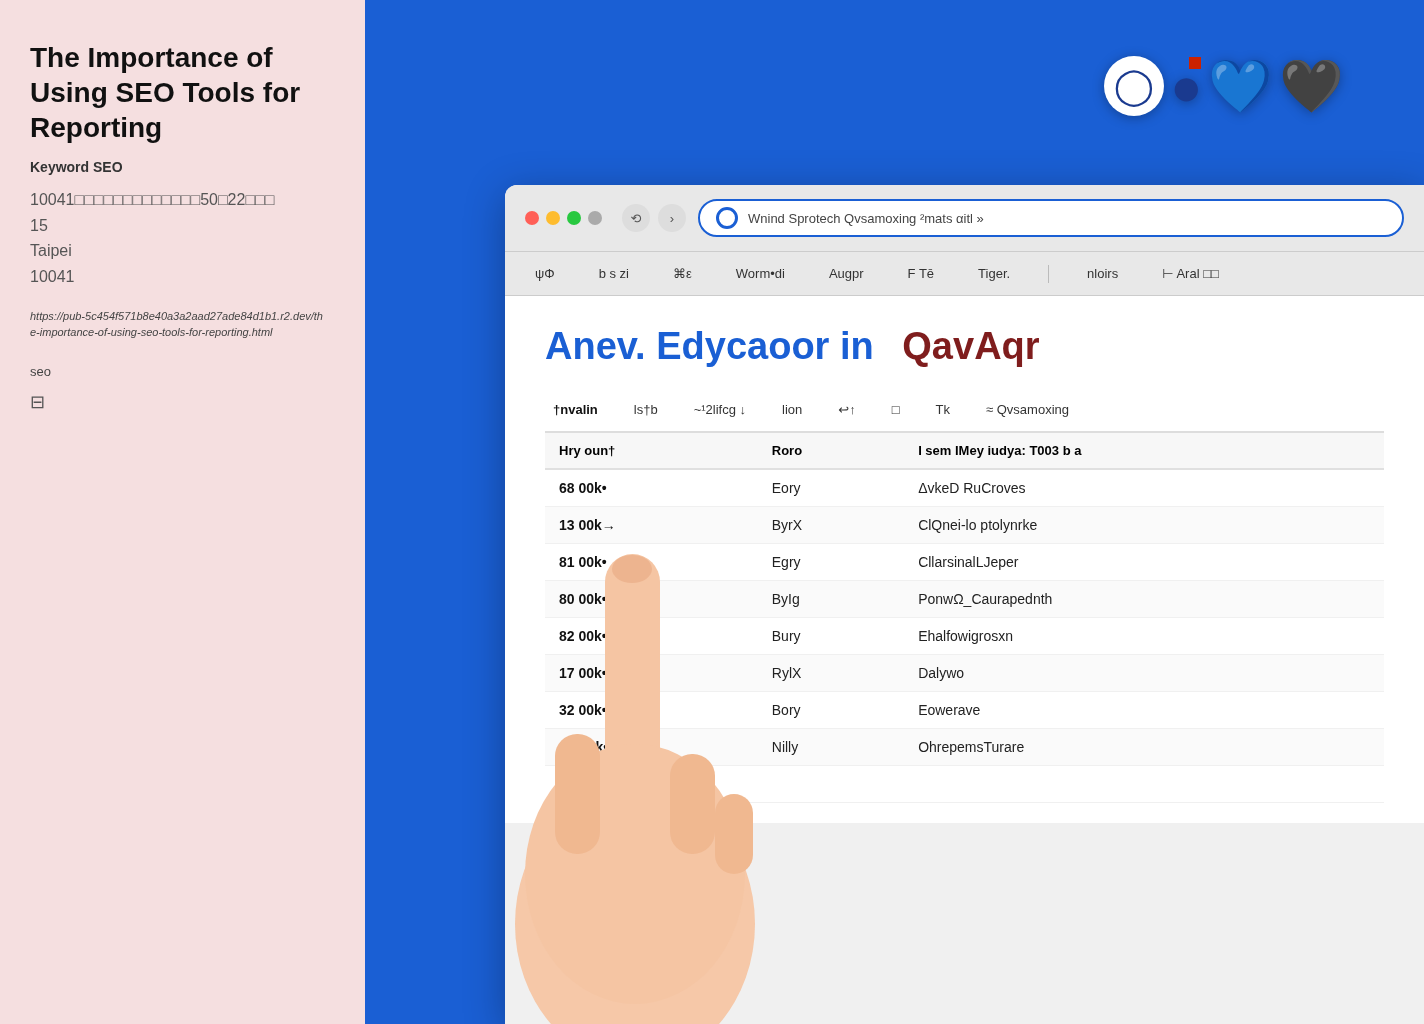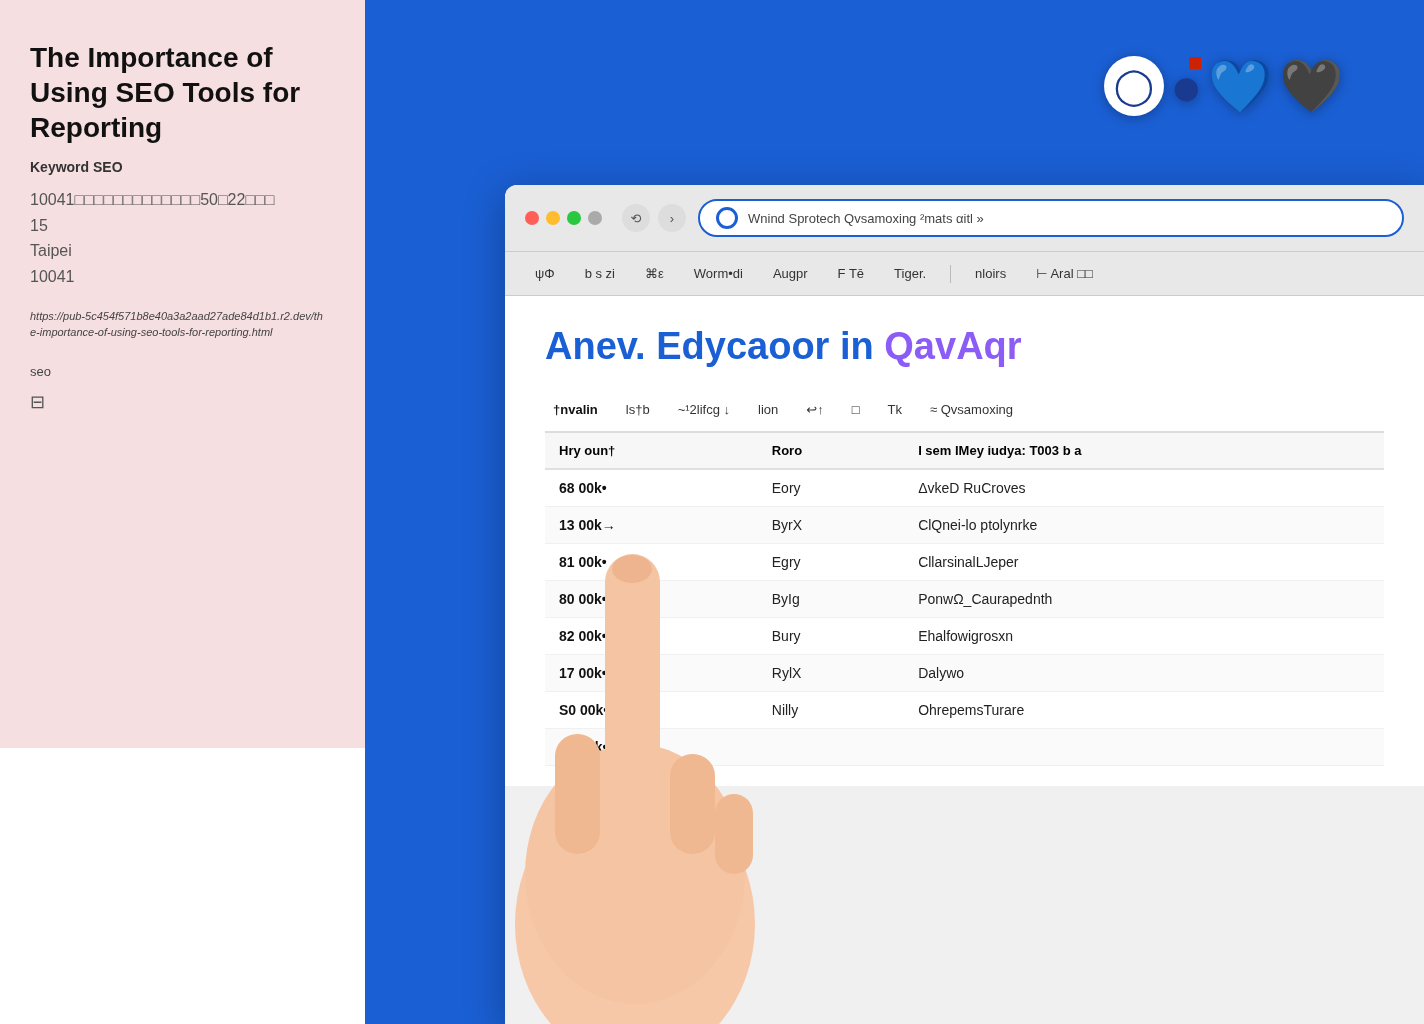--- a/index.html
+++ b/index.html
@@ -9,21 +9,21 @@
       overflow: hidden;
       font-family: -apple-system, BlinkMacSystemFont, 'Segoe UI', sans-serif;
       display: flex;
     }
 
     
     .sidebar {
       width: 365px;
       min-width: 365px;
       background: #f5dfe0;
-      height: 748px;
+      height: 1024px;
       padding: 40px 40px 30px 30px;
       display: flex;
       flex-direction: column;
       gap: 8px;
     }
     .sidebar-title {
       font-size: 28px;
       font-weight: 700;
       color: #111;
       line-height: 1.25;
@@ -149,21 +149,21 @@
       overflow: hidden;
       text-overflow: ellipsis;
     }
 
     
     .browser-toolbar {
       background: #e8e8e8;
       padding: 10px 24px;
       display: flex;
       align-items: center;
-      gap: 18px;
+      gap: 32px;
       border-bottom: 1px solid #ccc;
       font-size: 13px;
       color: #333;
     }
     .toolbar-item {
       cursor: pointer;
       white-space: nowrap;
       display: flex;
       align-items: center;
       gap: 4px;
@@ -189,21 +189,21 @@
       color: #111;
       margin-bottom: 20px;
       line-height: 1.1;
     }
     .page-title span { color: #1a5fd4; }
 
     
     .table-toolbar {
       display: flex;
       align-items: center;
-      gap: 12px;
+      gap: 20px;
       padding: 10px 0;
       border-bottom: 2px solid #ddd;
       margin-bottom: 0;
       font-size: 13px;
       color: #333;
     }
     .table-toolbar-item {
       cursor: pointer;
       padding: 4px 8px;
       border-radius: 4px;
@@ -317,21 +317,21 @@
       <span class="toolbar-item">nloirs</span>
       <span class="toolbar-item">⊢ Aral □□</span>
     </div>
 
     <div class="browser-content">
 
       <h1 class="page-title">
         <span>Anev.</span>
         <span style="color:#1a5fd4;">Edycaoor</span>
         <span>in</span>
-        <span style="color:#8b5cf6;">QavAqr</span>
+        <span style="color:#7f1d1d;margin-left:18px;">QavAqr</span>
       </h1>
 
       <div class="table-toolbar">
         <span class="table-toolbar-item active">†nvalin</span>
         <span class="table-toolbar-item">ls†b</span>
         <span class="table-toolbar-item">~¹2lifcg ↓</span>
         <span class="table-toolbar-item">lion</span>
         <span class="table-toolbar-item">↩↑</span>
         <span class="table-toolbar-item">□</span>
         <span class="table-toolbar-item">Tk</span>
@@ -371,20 +371,25 @@
               <td>82 00k•</td>
               <td>Bury</td>
               <td>Ehalfowigrosxn</td>
             </tr>
             <tr>
               <td>17 00k•</td>
               <td>RylX</td>
               <td>Dalywo</td>
             </tr>
             <tr>
+              <td>32 00k•</td>
+              <td>Bory</td>
+              <td>Eowerave</td>
+            </tr>
+            <tr>
               <td>S0 00k•</td>
               <td>Nilly</td>
               <td>OhrepemsTurare</td>
             </tr>
             <tr>
               <td>8F 00k•</td>
               <td></td>
               <td></td>
             </tr>
           </tbody>

